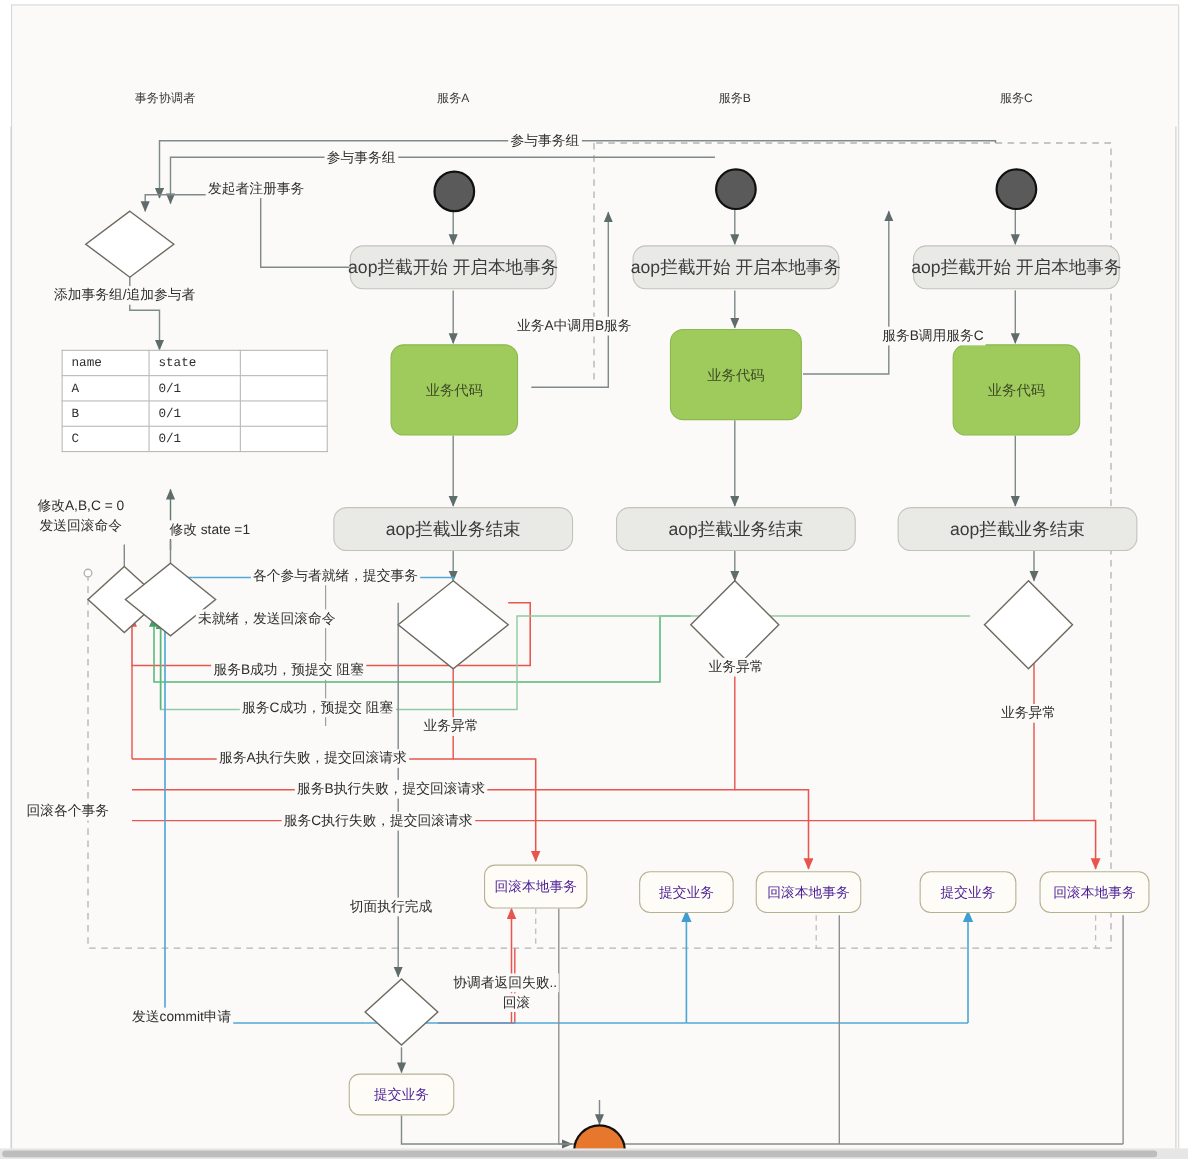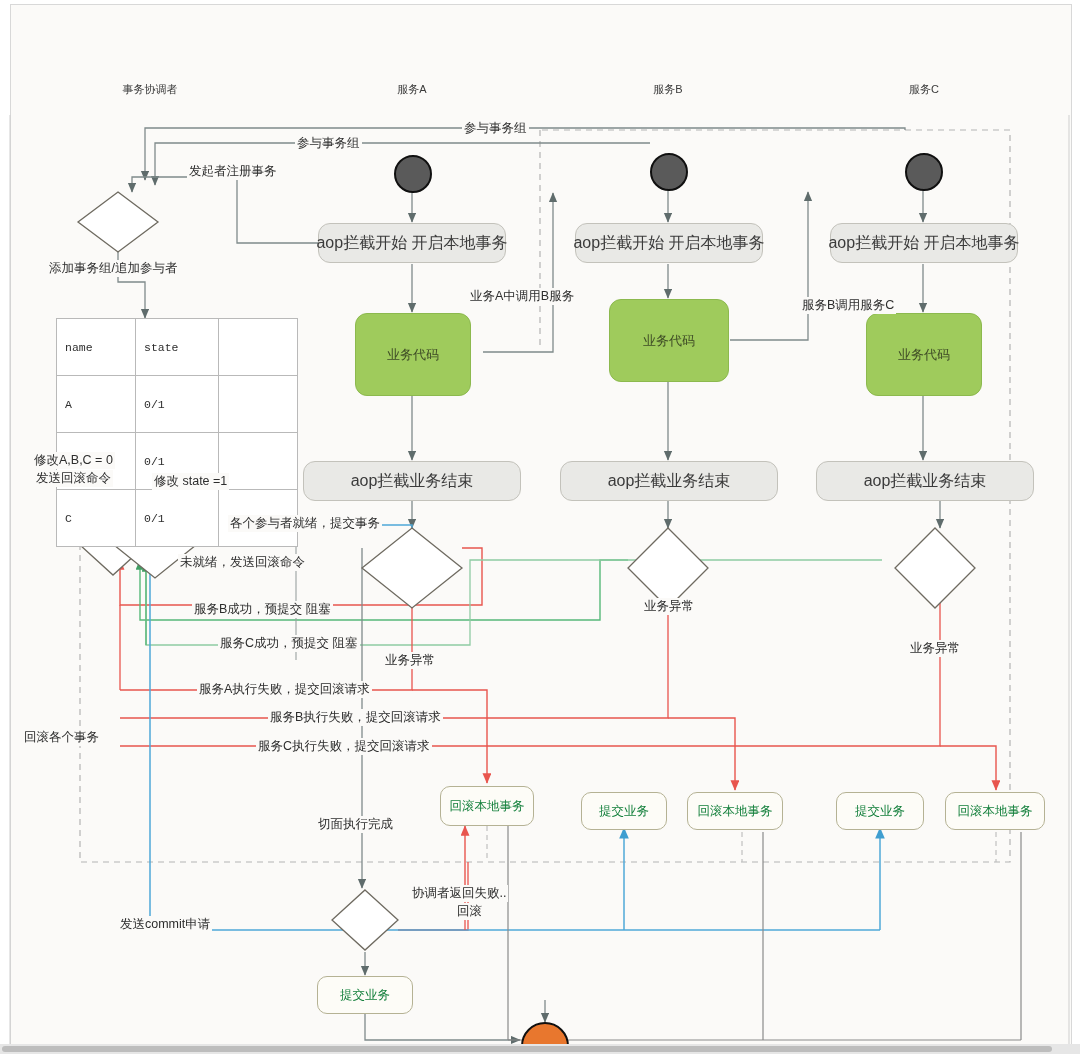--- a/index.html
+++ b/index.html
@@ -8,27 +8,27 @@
   #board{position:absolute;left:10px;top:4px;width:1060px;height:1040px;background:#fbfaf8;border:1px solid #d8d8d8;}
   #titlebar{position:absolute;left:40px;top:4px;width:1000px;height:40px;background:#84a6a4;}
   #titlebar .ttl{position:absolute;left:0;top:0;width:100%;line-height:40px;text-align:center;
       color:#f2f6f5;font-size:20px;font-weight:bold;letter-spacing:.5px;}
   .lane-label{position:absolute;font-size:11px;color:#3a3a3a;text-align:center;white-space:nowrap;}
   svg.layer{position:absolute;left:0;top:0;width:1080px;height:1054px;overflow:visible;pointer-events:none;}
   .node{position:absolute;box-sizing:border-box;display:flex;align-items:center;justify-content:center;
         text-align:center;white-space:nowrap;}
   .round-gray{background:#e9e9e6;border:1px solid #c3c2bb;border-radius:12px;font-size:16px;color:#3b3b3b;}
   .round-green{background:#9fcb5c;border:1px solid #8cb94e;border-radius:12px;font-size:13px;color:#3d4a25;}
-  .round-white{background:#fdfcf7;border:1px solid #b5b294;border-radius:10px;font-size:12.5px;color:#15803d;}
+  .round-white{background:#fdfcf7;border:1px solid #b5b294;border-radius:10px;font-size:12.5px;color:#4c1d95;}
   .start-dot{border-radius:50%;background:#5a5a5a;border:2.5px solid #101010;}
   .end-dot{border-radius:50%;background:#e8772e;border:2.5px solid #101010;}
   .edge-label{position:absolute;font-size:12.5px;color:#2d2d2d;white-space:nowrap;background:#fbfaf8;padding:0 2px;}
   table.tt{position:absolute;border-collapse:collapse;background:#ffffff;}
   table.tt td{border:1px solid #b9b9b9;font-family:"Liberation Mono","DejaVu Sans Mono",monospace;
-              font-size:11.5px;color:#2e2e2e;padding:20px 8px;height:16px;}
+              font-size:11.5px;color:#2e2e2e;padding:3px 8px;height:16px;}
   .c-w{width:62px;} .c-s{width:66px;} .c-e{width:62px;}
   #scrollbar{position:absolute;left:0;bottom:0;width:1080px;height:10px;background:#e6e6e6;}
   #scrollbar .thumb{position:absolute;left:2px;top:2px;width:1050px;height:6px;background:#bdbdbd;border-radius:3px;}
 </style>
 </head>
 <body>
 
 <div id="canvas">
 
   <div id="board"></div>

